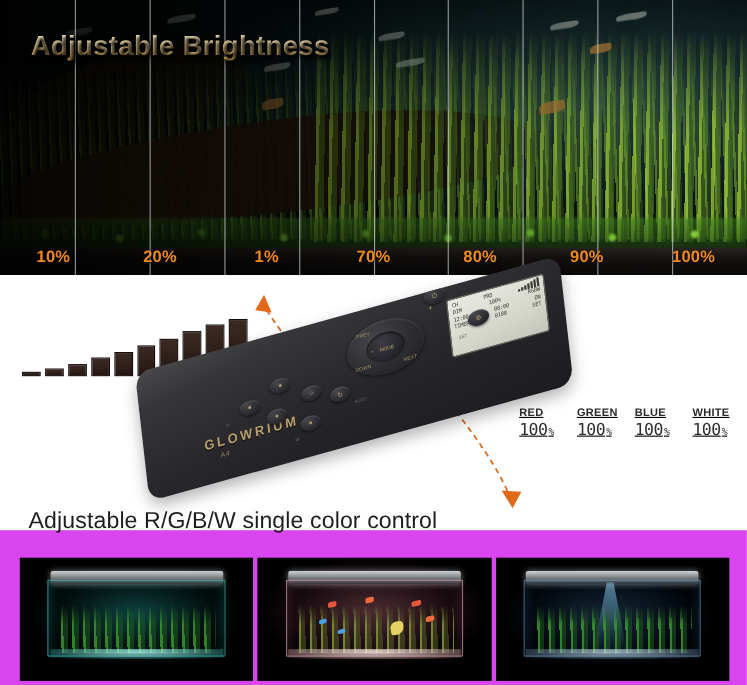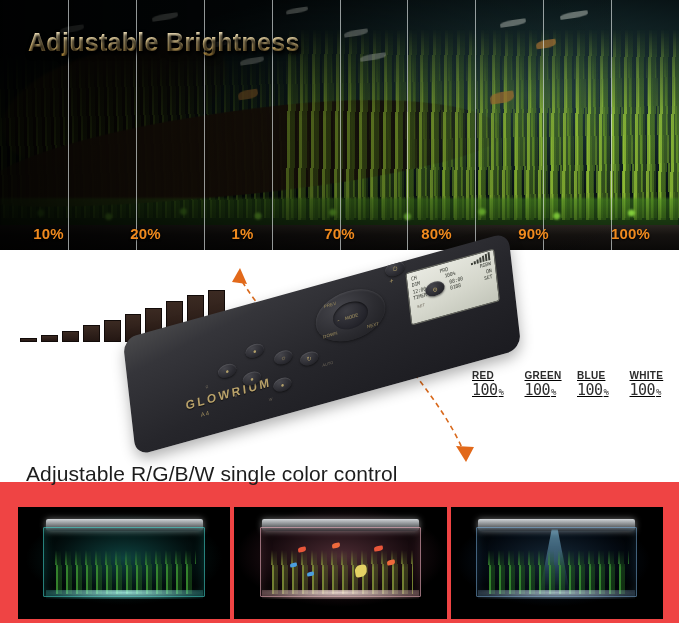--- a/index.html
+++ b/index.html
@@ -248,21 +248,21 @@
   .rgbw-val {
     font-family:"DejaVu Sans Mono", monospace;
     font-size:15px; color:#2f2f2f; letter-spacing:-0.5px;
     display:flex; align-items:baseline;
   }
   .rgbw-val .unit { font-size:9px; margin-left:1px; }
 
   
   .bottom {
     position:absolute; left:0; top:482px; width:679px; height:141px;
-    background:#ef4444;
+    background:#d946ef;
   }
   .bottom-title {
     position:absolute; left:26px; top:-20px;
     font-size:21px; color:#1d1d1d; letter-spacing:0.1px;
   }
   .tanks {
     position:absolute; left:18px; top:25px; width:645px; height:112px;
     display:flex; gap:4px;
   }
   .tank-photo {

